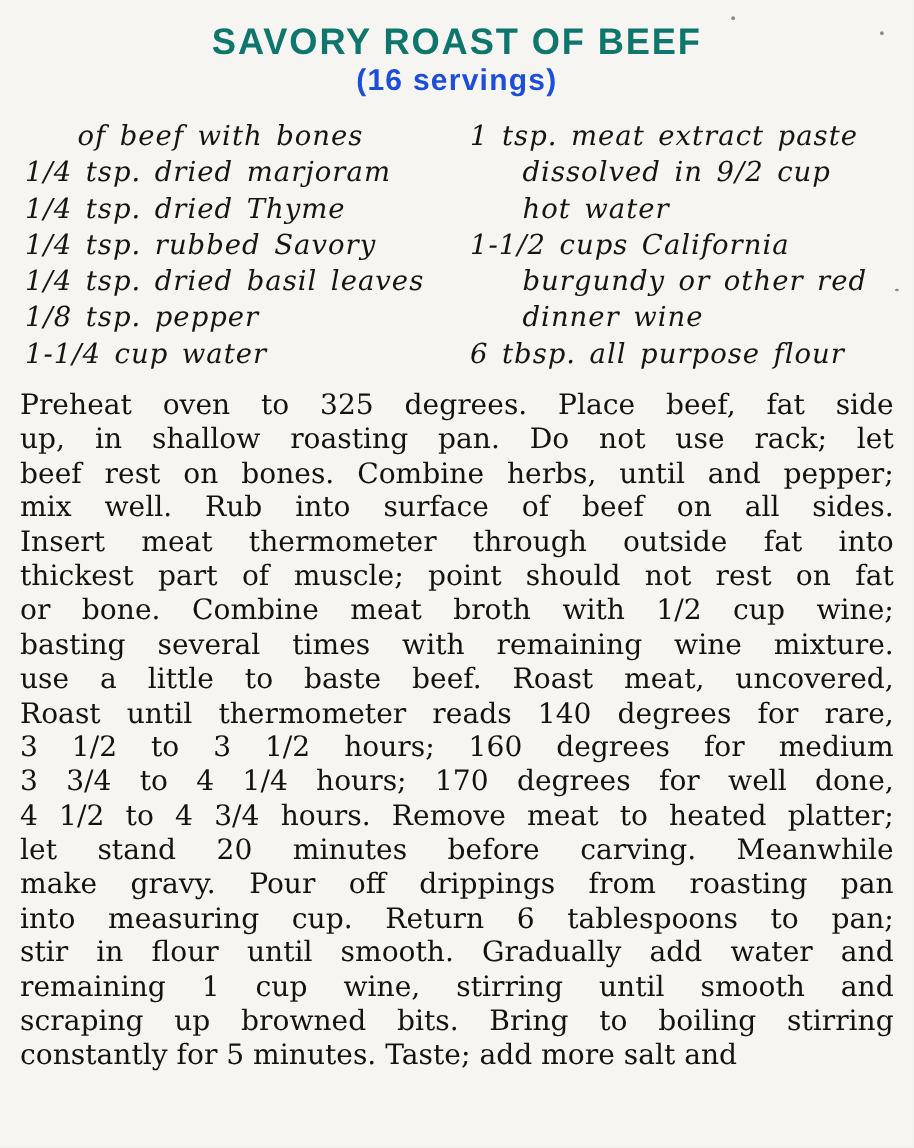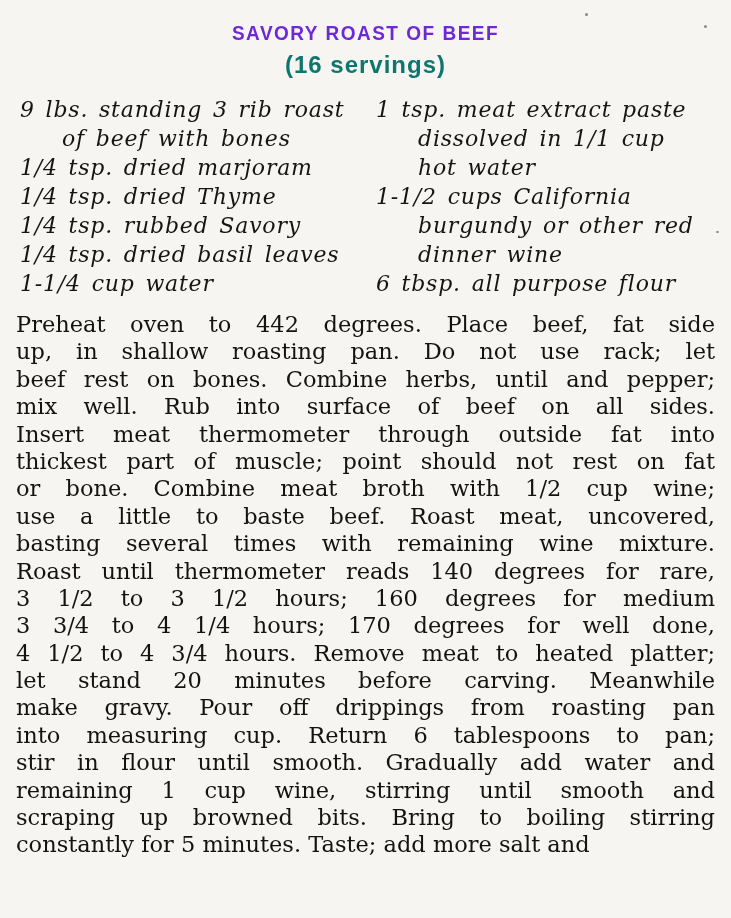--- a/index.html
+++ b/index.html
@@ -17,35 +17,35 @@
     overflow: hidden;
     box-sizing: border-box;
     padding: 14px 14px 0 14px;
   }
   
   .title {
     margin: 4px 0 0 0;
     text-align: center;
     font-family: "Liberation Sans", sans-serif;
     font-weight: bold;
-    font-size: 19px;
+    font-size: 29px;
     letter-spacing: 1.5px;
     line-height: 32px;
-    color: #6d28d9;
+    color: #0f766e;
     transform: scaleY(1.02);
   }
   .servings {
     text-align: center;
     font-family: "Liberation Sans", sans-serif;
     font-weight: bold;
     font-size: 24px;
     letter-spacing: 1px;
     line-height: 28px;
     margin-top: 1px;
-    color: #0f766e;
+    color: #1d4ed8;
   }
   
   .ingredients {
     display: flex;
     margin-top: 16px;
     font-family: "DejaVu Serif", serif;
     font-style: italic;
     font-size: 22px;
     line-height: 29px;
     letter-spacing: 0.8px;
@@ -104,49 +104,49 @@
   <div class="speck speck-1"></div>
   <div class="speck speck-2"></div>
   <div class="speck speck-3"></div>
 
   <h1 class="title">SAVORY ROAST OF BEEF</h1>
 
   <div class="servings">(16 servings)</div>
 
   <div class="ingredients">
     <div class="ing-col-left">
-        <div class="ing-line">9 lbs. standing 3 rib roast</div>
         <div class="ing-line indent">of beef with bones</div>
         <div class="ing-line">1/4 tsp. dried marjoram</div>
         <div class="ing-line">1/4 tsp. dried Thyme</div>
         <div class="ing-line">1/4 tsp. rubbed Savory</div>
         <div class="ing-line">1/4 tsp. dried basil leaves</div>
+        <div class="ing-line">1/8 tsp. pepper</div>
         <div class="ing-line">1-1/4 cup water</div>
       </div>
     <div class="ing-col-right">
         <div class="ing-line">1 tsp. meat extract paste</div>
-        <div class="ing-line indent">dissolved in 1/1 cup</div>
+        <div class="ing-line indent">dissolved in 9/2 cup</div>
         <div class="ing-line indent">hot water</div>
         <div class="ing-line">1-1/2 cups California</div>
         <div class="ing-line indent">burgundy or other red</div>
         <div class="ing-line indent">dinner wine</div>
         <div class="ing-line">6 tbsp. all purpose flour</div>
       </div>
   </div>
 
   <div class="instructions">
-      <div class="body-line">Preheat oven to 442 degrees. Place beef, fat side</div>
+      <div class="body-line">Preheat oven to 325 degrees. Place beef, fat side</div>
       <div class="body-line">up, in shallow roasting pan. Do not use rack; let</div>
       <div class="body-line">beef rest on bones. Combine herbs, until and pepper;</div>
       <div class="body-line">mix well. Rub into surface of beef on all sides.</div>
       <div class="body-line">Insert meat thermometer through outside fat into</div>
       <div class="body-line">thickest part of muscle; point should not rest on fat</div>
       <div class="body-line">or bone. Combine meat broth with 1/2 cup wine;</div>
+      <div class="body-line">basting several times with remaining wine mixture.</div>
       <div class="body-line">use a little to baste beef. Roast meat, uncovered,</div>
-      <div class="body-line">basting several times with remaining wine mixture.</div>
       <div class="body-line">Roast until thermometer reads 140 degrees for rare,</div>
       <div class="body-line">3 1/2 to 3 1/2 hours; 160 degrees for medium</div>
       <div class="body-line">3 3/4 to 4 1/4 hours; 170 degrees for well done,</div>
       <div class="body-line">4 1/2 to 4 3/4 hours. Remove meat to heated platter;</div>
       <div class="body-line">let stand 20 minutes before carving. Meanwhile</div>
       <div class="body-line">make gravy. Pour off drippings from roasting pan</div>
       <div class="body-line">into measuring cup. Return 6 tablespoons to pan;</div>
       <div class="body-line">stir in flour until smooth. Gradually add water and</div>
       <div class="body-line">remaining 1 cup wine, stirring until smooth and</div>
       <div class="body-line">scraping up browned bits. Bring to boiling stirring</div>

